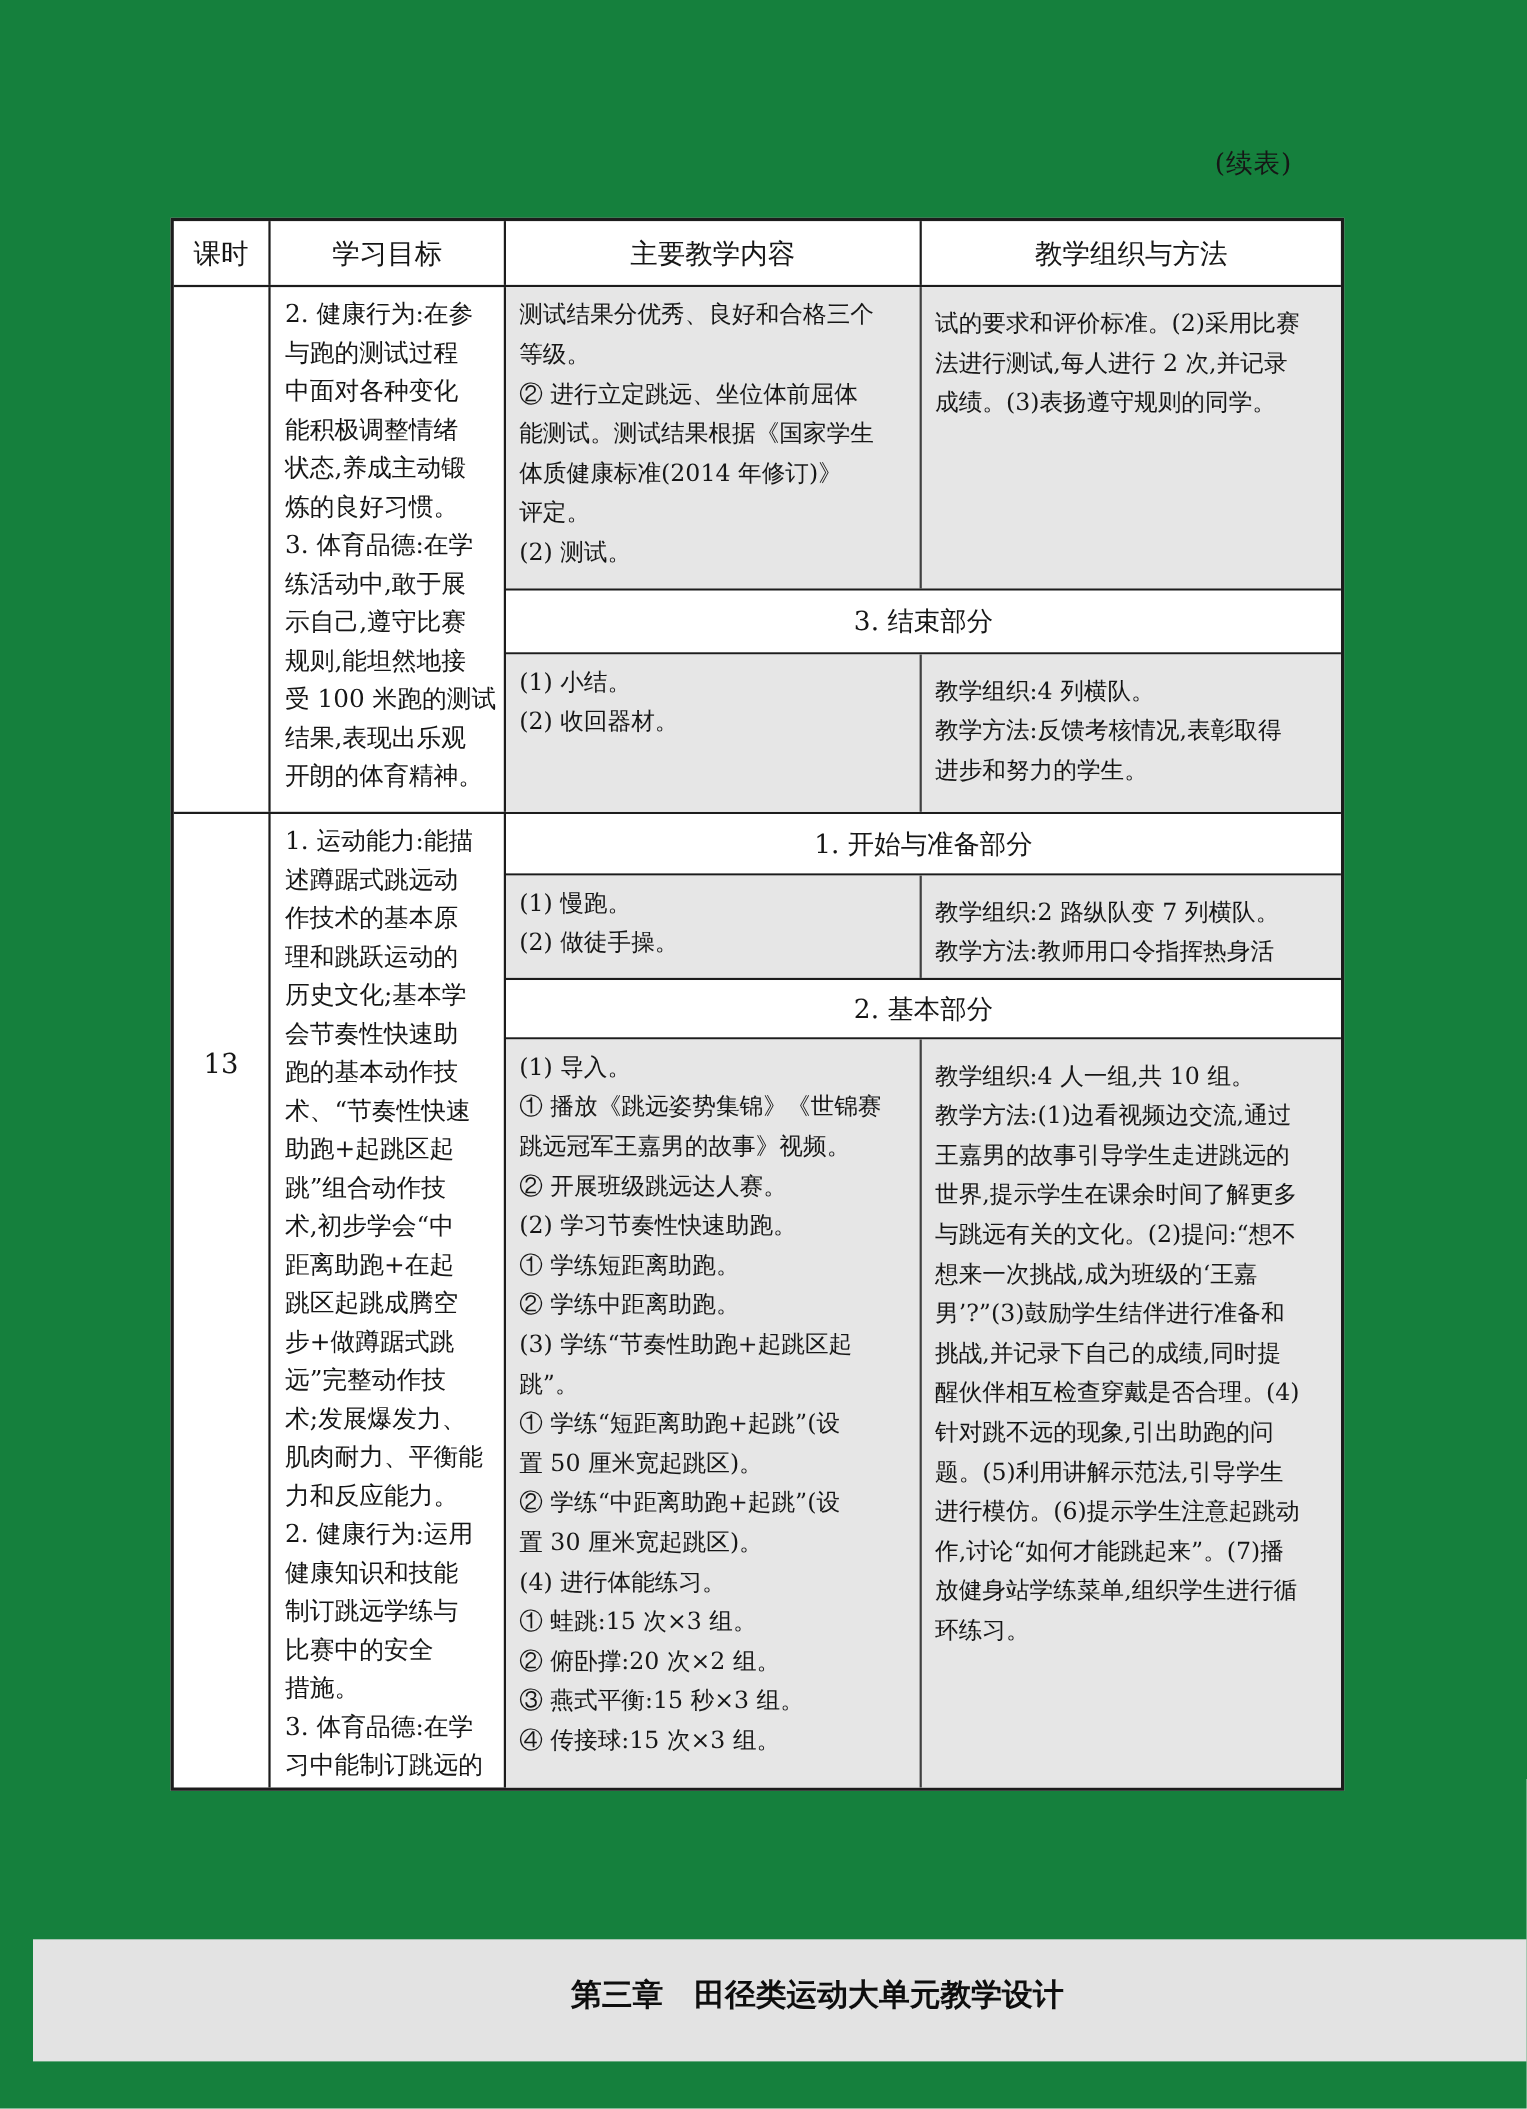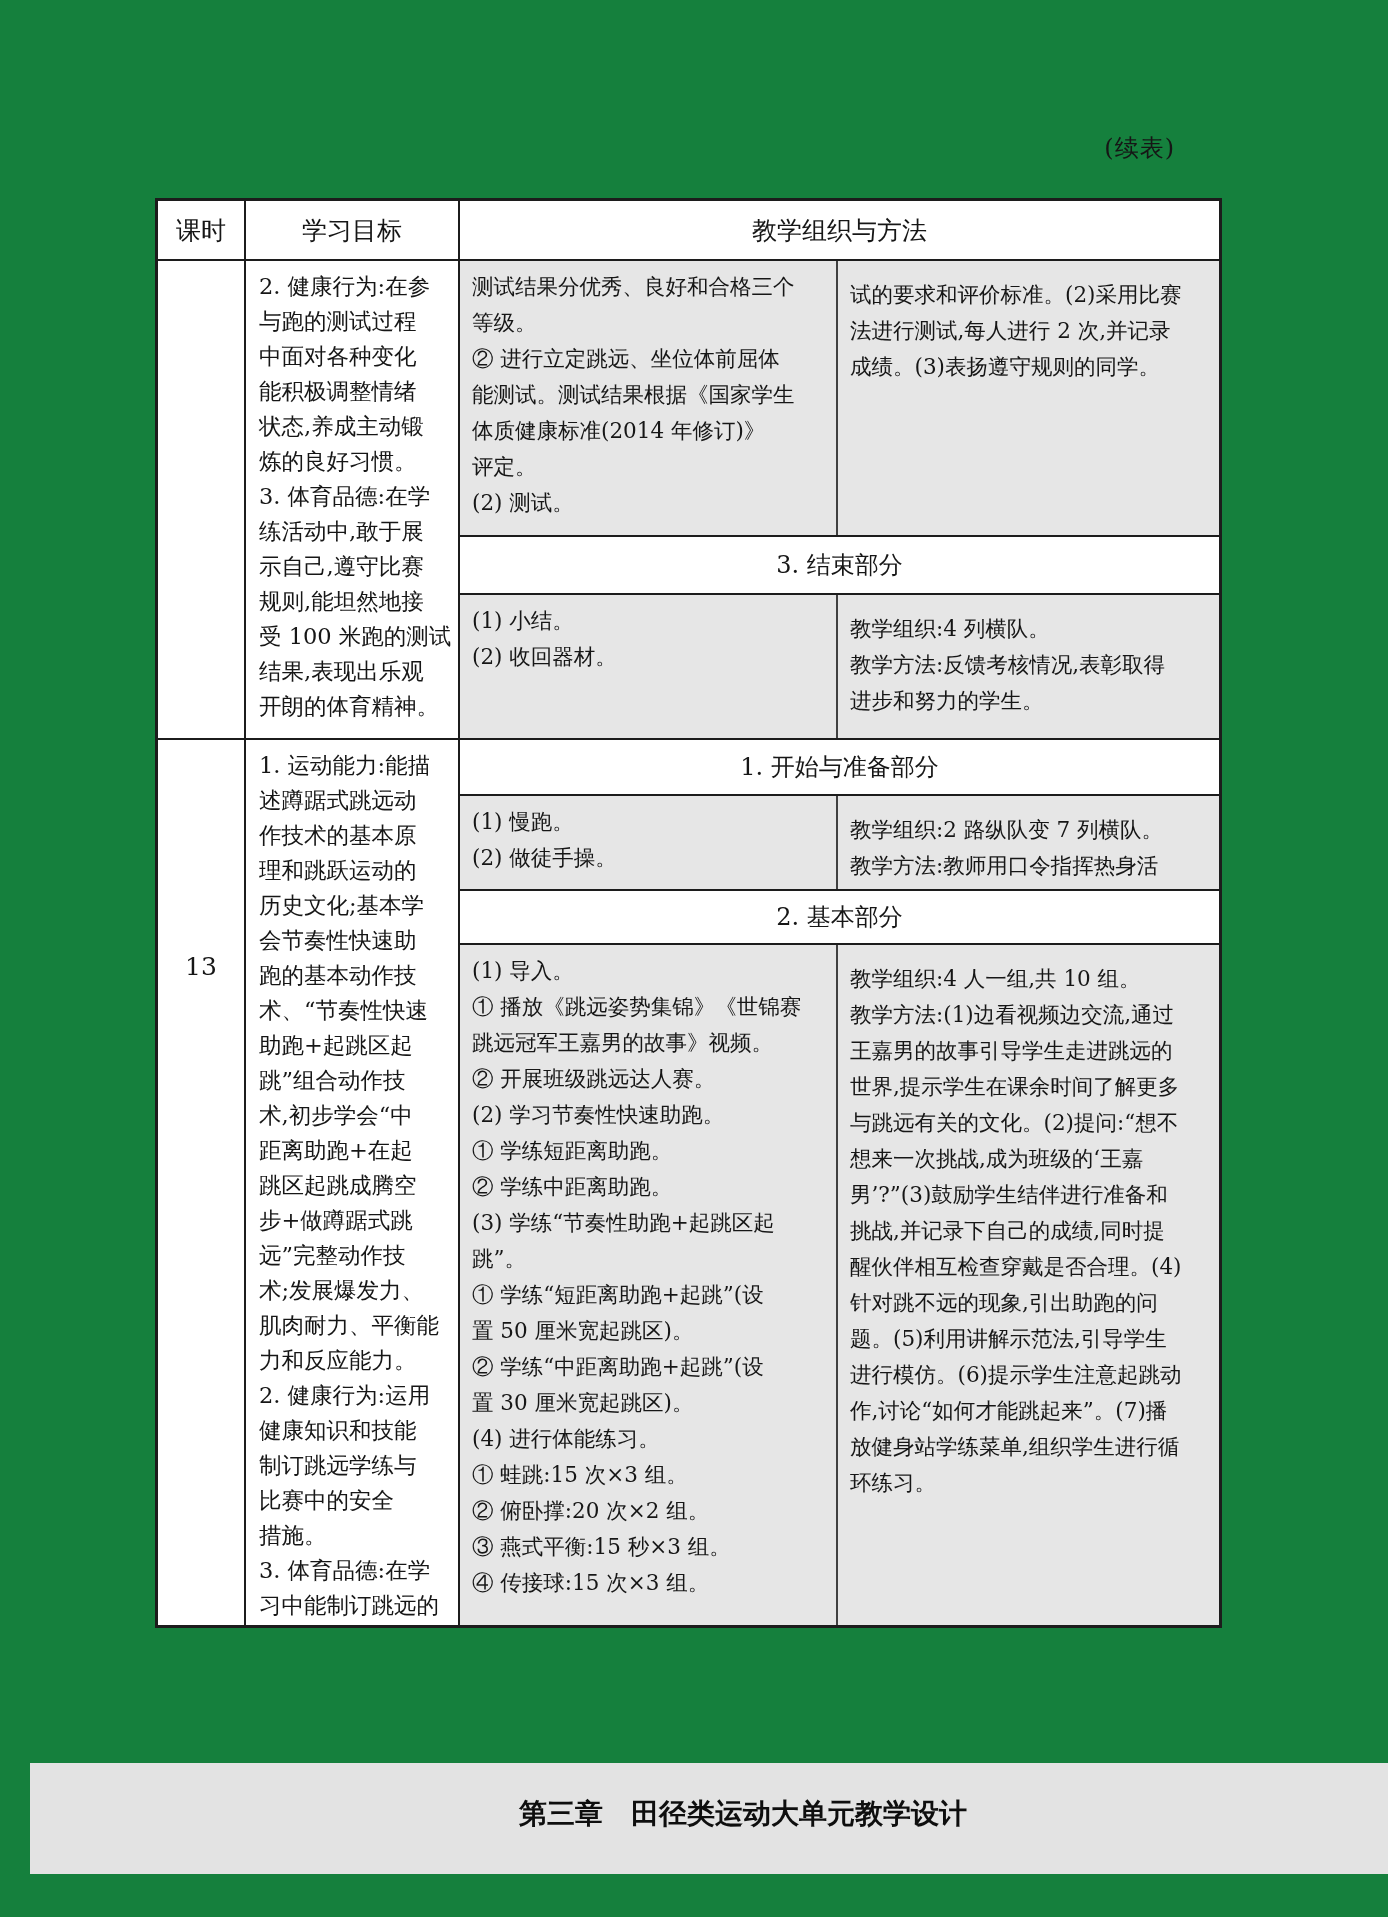--- a/index.html
+++ b/index.html
@@ -98,20 +98,21 @@
 
 <div class="page">
 
   <div class="continued">(续表)</div>
 
   <div class="lesson-table">
 
     <div class="thead">
       <div class="th th-period">课时</div>
       <div class="th th-objectives">学习目标</div>
+      <div class="th th-content">主要教学内容</div>
       <div class="th th-methods">教学组织与方法</div>
     </div>
 
     <div class="trow trow-1">
       <div class="cell-period">
         <span class="period-value"></span>
       </div>
       <div class="cell-objectives">2. 健康行为:在参
 与跑的测试过程
 中面对各种变化

